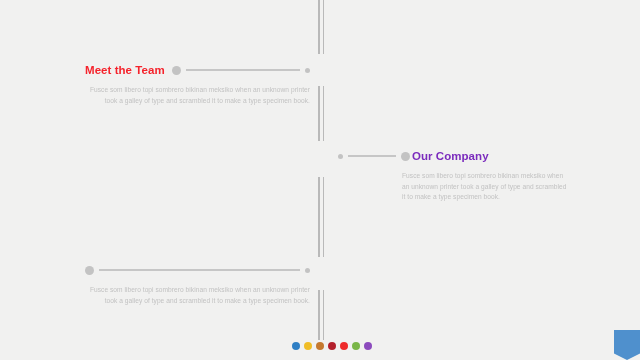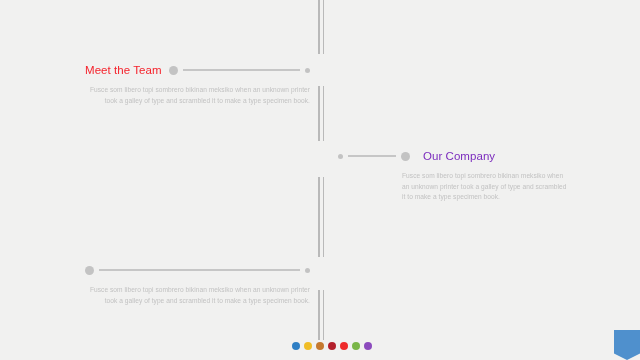--- a/index.html
+++ b/index.html
@@ -39,21 +39,21 @@
   .milestone {
     position: absolute;
   }
   .ms-head {
     display: flex;
     align-items: center;
     height: 16px;
   }
   .ms-title {
     font-size: 11.5px;
-    font-weight: normal;
+    font-weight: bold;
     letter-spacing: 0.05px;
     white-space: nowrap;
     line-height: 16px;
   }
   .dot-lg {
     width: 9px;
     height: 9px;
     border-radius: 50%;
     background: #c3c3c3;
     flex: 0 0 auto;
@@ -79,21 +79,21 @@
   }
 
   
   .side-left .ms-head { justify-content: flex-end; }
   .side-left .ms-title { margin-right: 7px; }
   .side-left .rail { margin: 0 5px 0 5px; }
   .side-left .ms-body { text-align: right; }
 
   
   .side-right .ms-head { justify-content: flex-start; }
-  .side-right .ms-title { margin-left: 13px; text-align: center; }
+  .side-right .ms-title { margin-left: 2px; text-align: center; }
   .side-right .rail { margin: 0 5px 0 5px; }
   .side-right .ms-body { text-align: left; }
 
   
   #palette {
     position: absolute;
     display: flex;
     gap: 4px;
     align-items: center;
   }

